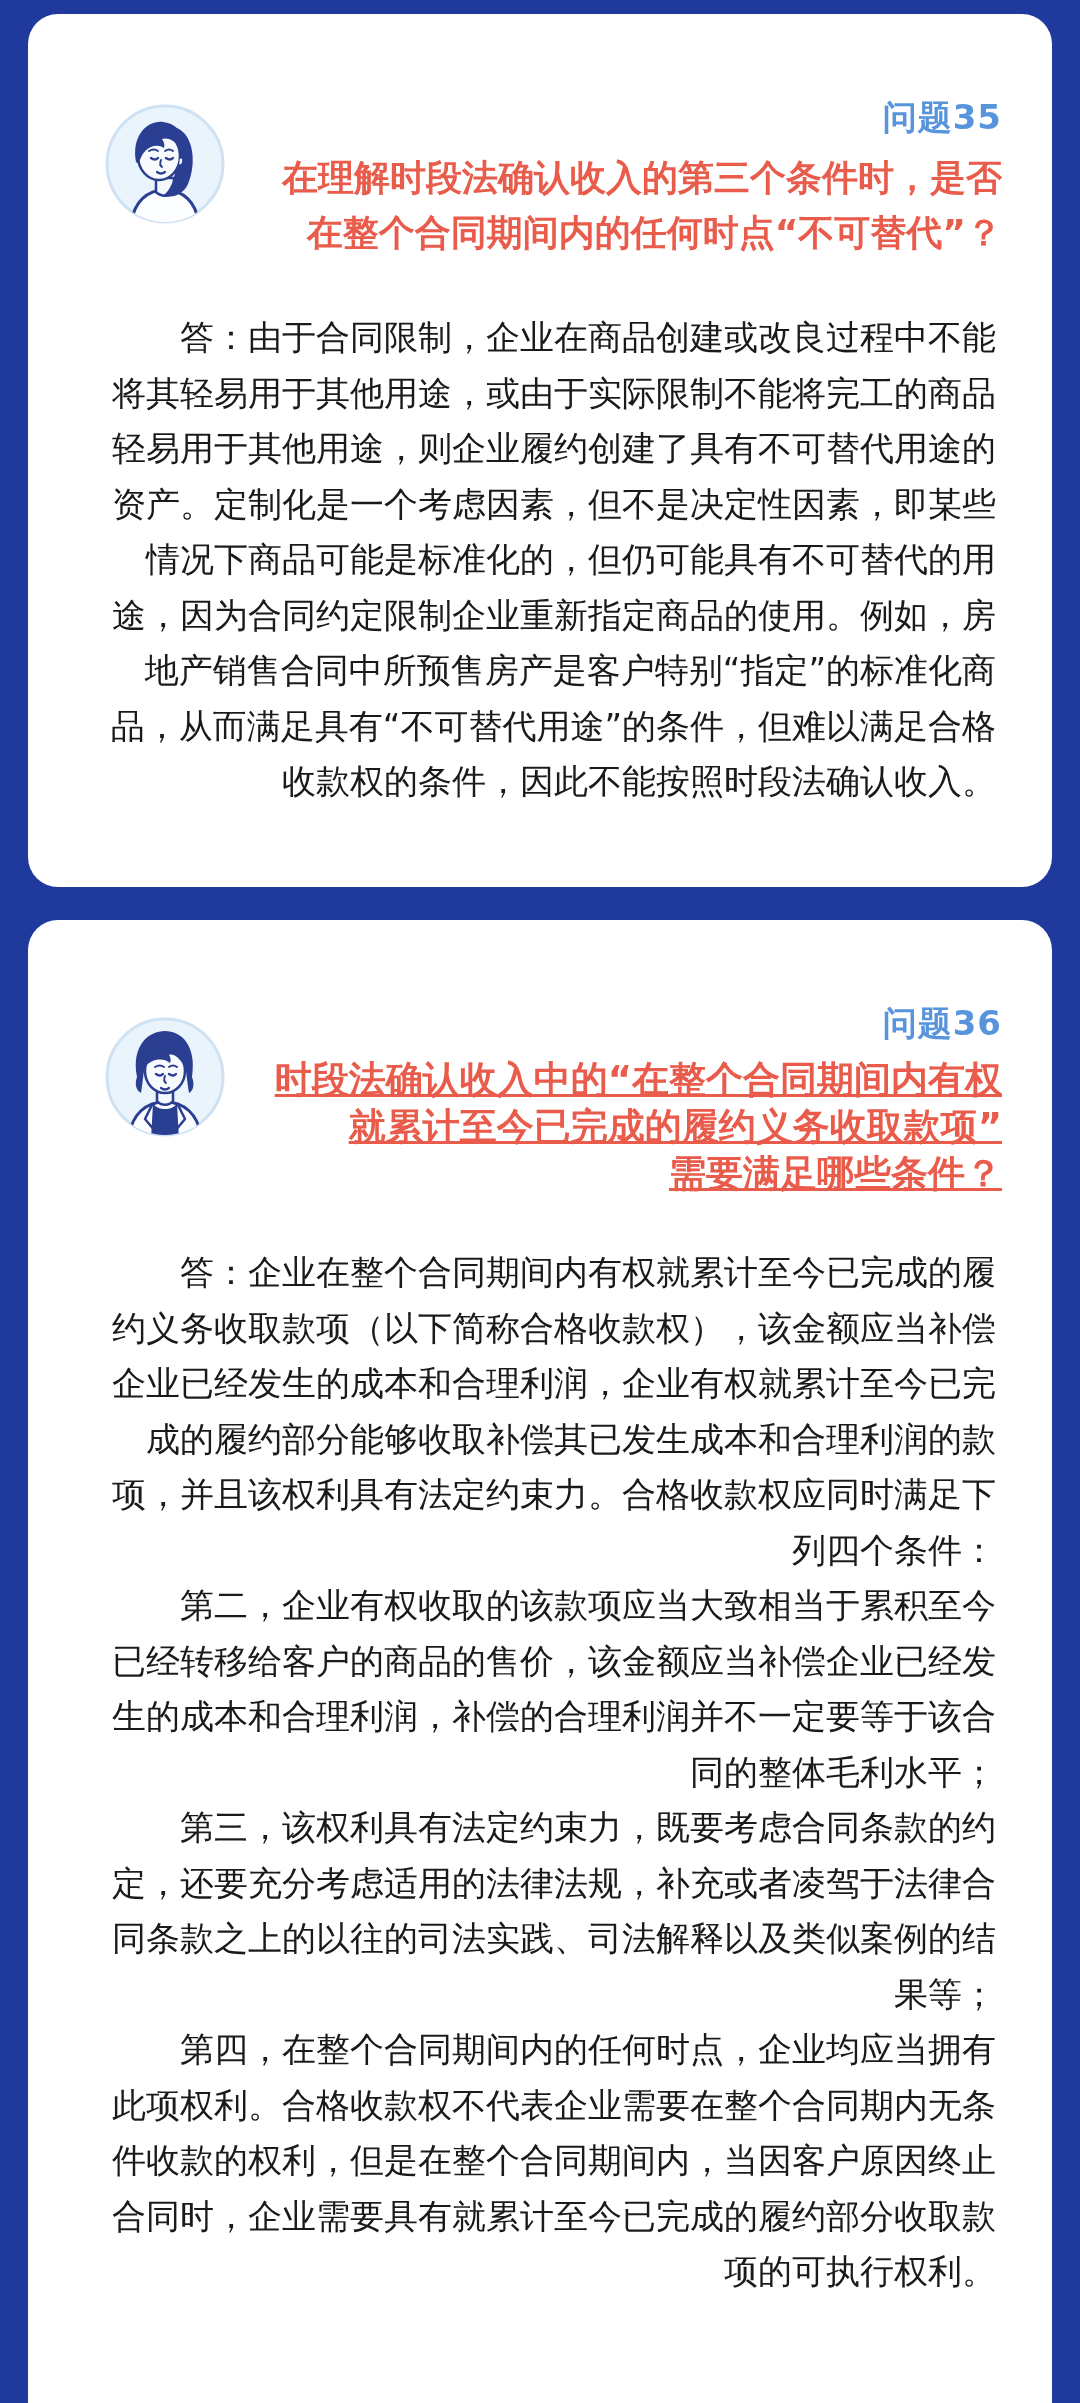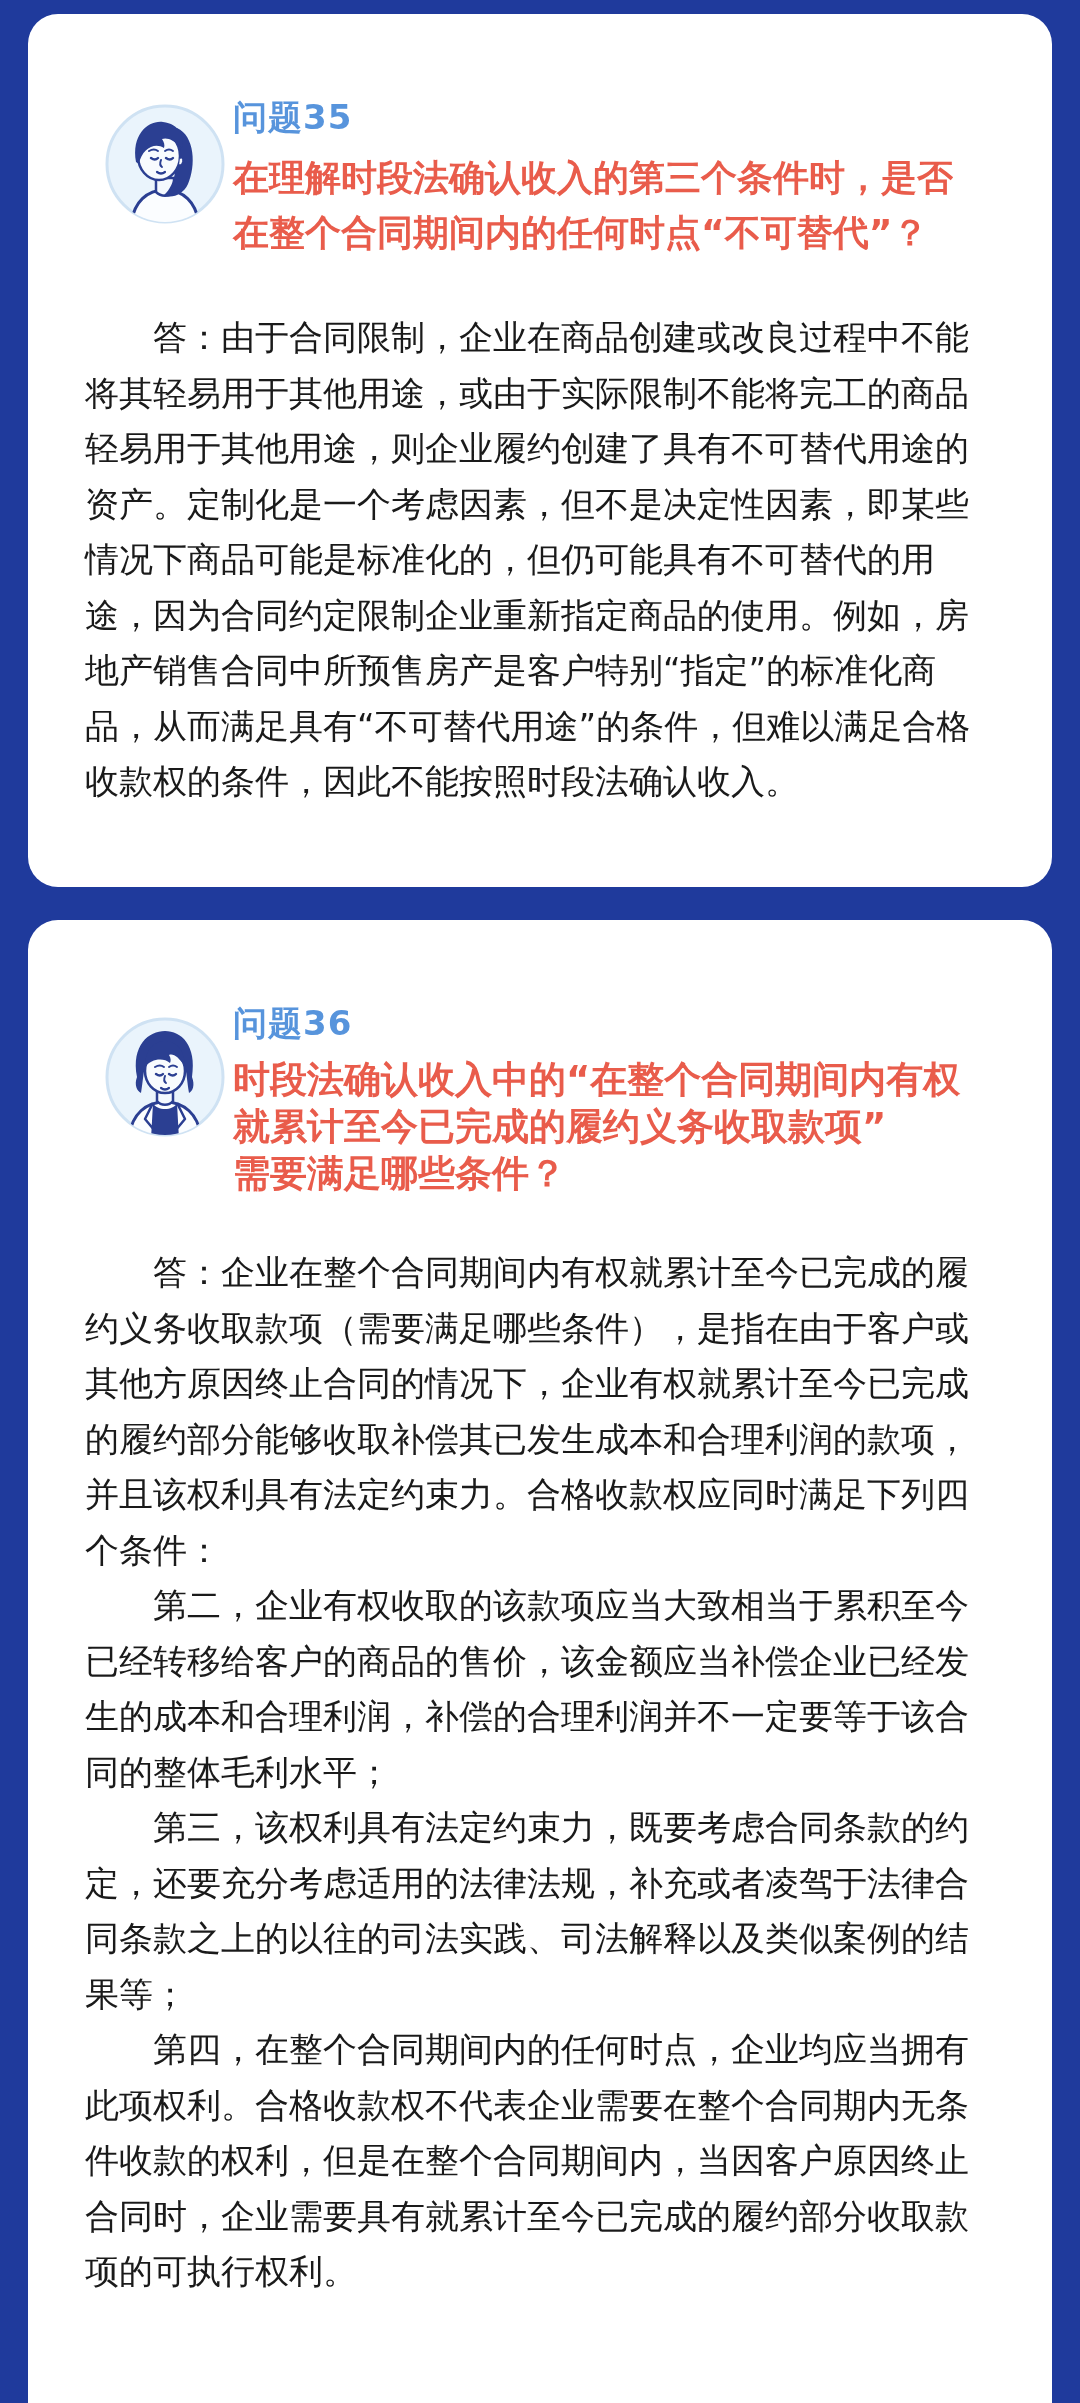--- a/index.html
+++ b/index.html
@@ -3,21 +3,21 @@
 <meta charset="utf-8">
 <style>
   html,body{margin:0;padding:0;}
   body{
     width:1080px;height:2403px;
     background:#1F3A9C;
     font-family:"DejaVu Sans","Liberation Sans",sans-serif;
     position:relative;
     overflow:hidden;
   }
-  .page{position:absolute;inset:0;}
+  .page{position:absolute;inset:0;text-align:right;}
   .card{
     position:absolute;
     left:28px;width:1024px;
     background:#FFFFFF;
     border-radius:30px;
     box-sizing:border-box;
   }
   .card-1{top:14px;height:873px;}
   .card-2{top:920px;height:1701px;}
   .avatar{
@@ -33,21 +33,21 @@
     font-size:34px;font-weight:bold;
     line-height:42px;
     letter-spacing:1px;
   }
   .q-title{
     margin-top:12px;
     color:#E95C4B;
     font-weight:bold;
   }
   .card-1 .q-title{font-size:36px;line-height:55px;}
-  .card-2 .q-title{font-size:37px;line-height:47px;}
+  .card-2 .q-title{font-size:37px;line-height:47px;text-decoration:underline;}
   .answer{
     position:absolute;left:57px;right:56px;
     color:#1A1A1A;
     font-size:34px;
     line-height:55.5px;
   }
   .card-1 .answer{top:296px;}
   .card-2 .answer{top:325px;}
   .answer p{margin:0;text-indent:2em;}
 </style>
@@ -147,20 +147,20 @@
     <div class="qa-header">
       <div class="q-label">问题36</div>
       <div class="q-title">
         <div>时段法确认收入中的“在整个合同期间内有权</div>
         <div>就累计至今已完成的履约义务收取款项”</div>
         <div>需要满足哪些条件？</div>
       </div>
     </div>
 
     <div class="answer">
-      <p>答：企业在整个合同期间内有权就累计至今已完成的履约义务收取款项（需要满足哪些条件），是指在由于客户或其他方原因终止合同的情况下，企业有权就累计至今已完成的履约部分能够收取补偿其已发生成本和合理利润的款项，并且该权利具有法定约束力。合格收款权应同时满足下列四个条件：</p>
+      <p>答：企业在整个合同期间内有权就累计至今已完成的履约义务收取款项（以下简称合格收款权），该金额应当补偿企业已经发生的成本和合理利润，企业有权就累计至今已完成的履约部分能够收取补偿其已发生成本和合理利润的款项，并且该权利具有法定约束力。合格收款权应同时满足下列四个条件：</p>
       <p>第二，企业有权收取的该款项应当大致相当于累积至今已经转移给客户的商品的售价，该金额应当补偿企业已经发生的成本和合理利润，补偿的合理利润并不一定要等于该合同的整体毛利水平；</p>
       <p>第三，该权利具有法定约束力，既要考虑合同条款的约定，还要充分考虑适用的法律法规，补充或者凌驾于法律合同条款之上的以往的司法实践、司法解释以及类似案例的结果等；</p>
       <p>第四，在整个合同期间内的任何时点，企业均应当拥有此项权利。合格收款权不代表企业需要在整个合同期内无条件收款的权利，但是在整个合同期间内，当因客户原因终止合同时，企业需要具有就累计至今已完成的履约部分收取款项的可执行权利。</p>
     </div>
   </section>
 
 </div>
 
 </body></html>

